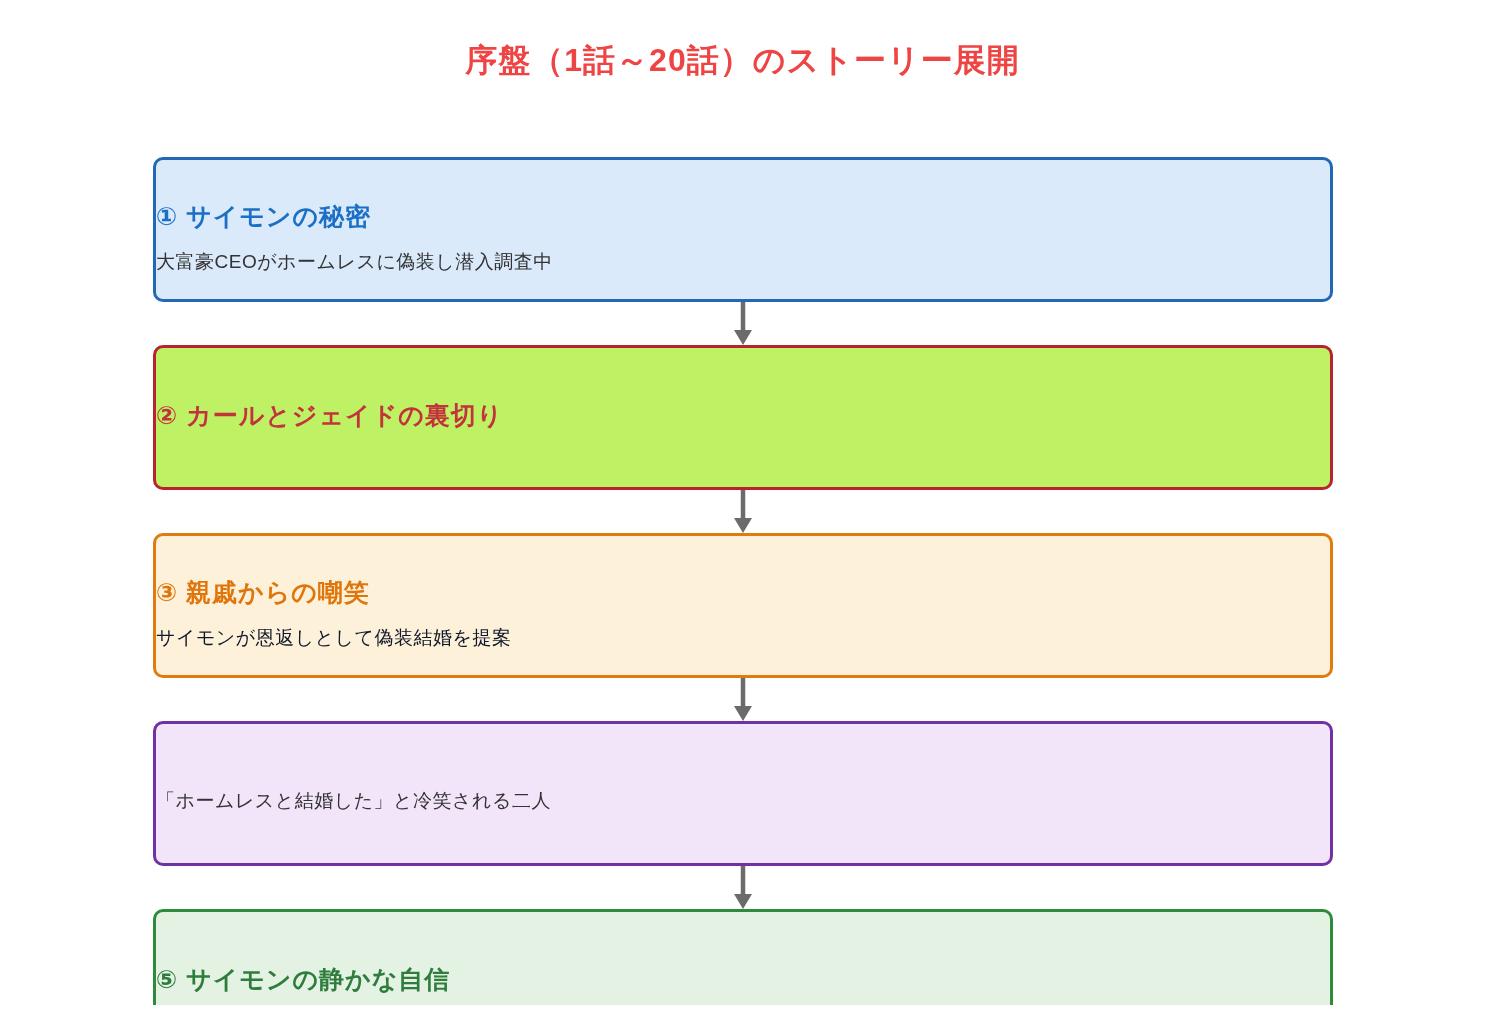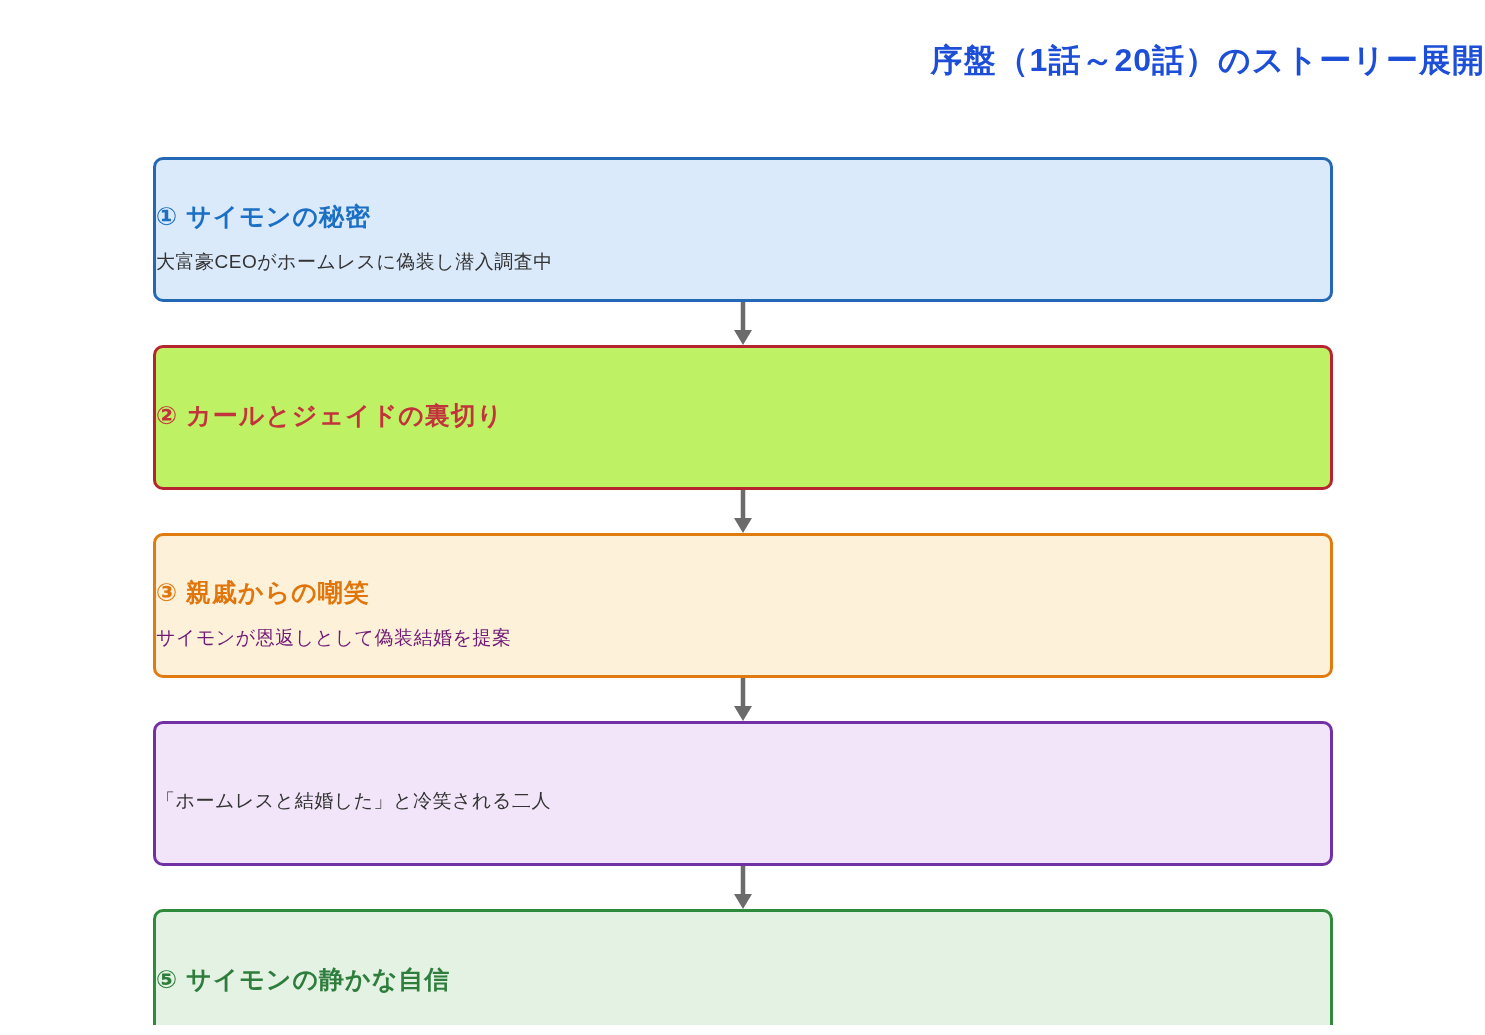--- a/index.html
+++ b/index.html
@@ -55,28 +55,28 @@
     height: 43px;
     display: flex;
     align-items: flex-start;
     justify-content: center;
   }
   .arrow svg {
     display: block;
   }
   
   .stage-clip {
-    height: 116px;
+    height: 96px;
     overflow: hidden;
   }
 </style>
 </head>
 <body style="background-color: rgb(255, 255, 255);">
 
-<h1 class="page-title" style="color: #1d4ed8; text-align: right;">序盤（1話～20話）のストーリー展開</h1>
+<h1 class="page-title" style="color: #ef4444;">序盤（1話～20話）のストーリー展開</h1>
 
 <div class="flow">
 
   <section class="stage" style="background-color: rgb(219, 234, 251); border-color: rgb(35, 104, 180);">
     <div class="stage-title" style="color: rgb(27, 111, 196);">① サイモンの秘密</div>
     <div class="stage-desc" style="color: rgb(51, 51, 51);">大富豪CEOがホームレスに偽装し潜入調査中</div>
   </section>
 
   <div class="arrow" style="color: rgb(107, 107, 107);">
     <svg width="26" height="43" viewBox="0 0 26 43">
@@ -91,21 +91,21 @@
 
   <div class="arrow" style="color: rgb(107, 107, 107);">
     <svg width="26" height="43" viewBox="0 0 26 43">
       <line x1="13" y1="0" x2="13" y2="30" stroke="currentColor" stroke-width="4.5"></line>
       <polygon points="4,28 22,28 13,43" fill="currentColor"></polygon>
     </svg>
   </div>
 
   <section class="stage" style="background-color: rgb(253, 241, 218); border-color: rgb(224, 123, 16);">
     <div class="stage-title" style="color: rgb(224, 118, 11);">③ 親戚からの嘲笑</div>
-    <div class="stage-desc" style="color: #701a75;">サイモンが恩返しとして偽装結婚を提案</div>
+    <div class="stage-desc" style="color: #0f172a;">サイモンが恩返しとして偽装結婚を提案</div>
   </section>
 
   <div class="arrow" style="color: rgb(107, 107, 107);">
     <svg width="26" height="43" viewBox="0 0 26 43">
       <line x1="13" y1="0" x2="13" y2="30" stroke="currentColor" stroke-width="4.5"></line>
       <polygon points="4,28 22,28 13,43" fill="currentColor"></polygon>
     </svg>
   </div>
 
   <section class="stage" style="background-color: rgb(242, 229, 249); border-color: rgb(114, 48, 165);">

